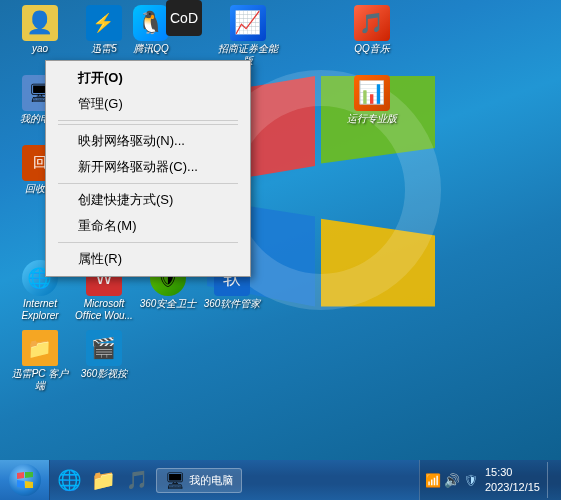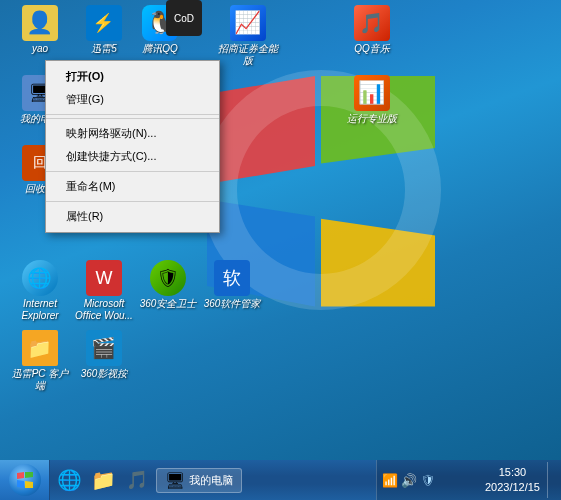--- a/index.html
+++ b/index.html
@@ -60,24 +60,24 @@
     }
 
     
     #context-menu {
       position: absolute;
       top: 60px;
       left: 45px;
       background: #f0f0f0;
       border: 1px solid #999;
       box-shadow: 3px 3px 8px rgba(0,0,0,0.4);
-      width: 175px;
-      padding: 4px 0;
+      width: 206px;
+      padding: 4px 12px;
       z-index: 100;
-      font-size: 11px;
+      font-size: 13px;
     }
 
     .menu-item {
       padding: 4px 20px;
       color: #000;
       cursor: pointer;
       white-space: nowrap;
     }
 
     .menu-separator {
@@ -150,24 +150,23 @@
 
     .tray-icon {
       font-size: 13px;
       color: white;
     }
 
     
     .clock {
       font-size: 11px;
       color: white;
-      text-align: center;
+      text-align: left;
       line-height: 1.4;
       padding: 0 4px;
-      margin-left: 43px;
     }
 
     
     .win7-flag {
       position: absolute;
       right: 120px;
       top: 70px;
       width: 240px;
       height: 240px;
     }
@@ -207,27 +206,27 @@
     <div class="icon-item" style="left:8px; top:5px;">
       <div class="icon-img ic-yao">👤</div>
       <span class="icon-label">yao</span>
     </div>
 
     <div class="icon-item" style="left:72px; top:5px;">
       <div class="icon-img" style="background:#0077cc;border-radius:4px;font-size:18px;">⚡</div>
       <span class="icon-label">迅雷5</span>
     </div>
 
-    <div class="icon-item" style="left:128px; top:5px;align-items:center;">
+    <div class="icon-item" style="left:119px; top:5px;align-items:center;">
       <div class="icon-img ic-qq">🐧</div>
       <span class="icon-label">腾讯QQ</span>
     </div>
 
     <div class="icon-item" style="left:152px; top:0px;">
-      <div class="icon-img ic-cod" style="font-size:10px;color:white;text-align:center;padding:2px;">CoD</div>
+      <div class="icon-img ic-cod" style="font-size:14px;color:white;text-align:center;padding:2px;">CoD</div>
     </div>
 
     <div class="icon-item" style="left:216px; top:5px;">
       <div class="icon-img ic-recruit">📈</div>
       <span class="icon-label">招商证券全能版</span>
     </div>
 
     <div class="icon-item" style="left:340px; top:5px;">
       <div class="icon-img" style="background:linear-gradient(135deg,#ff6644,#cc2200);border-radius:4px;font-size:20px;">🎵</div>
       <span class="icon-label">QQ音乐</span>
@@ -282,22 +281,23 @@
       <span class="icon-label">360影视按</span>
     </div>
   </div>
 
   <div id="context-menu">
     <div class="menu-item" style="font-weight:bold;">打开(O)</div>
     <div class="menu-item">管理(G)</div>
     <div class="menu-separator"></div>
     <div class="menu-separator"></div>
     <div class="menu-item">映射网络驱动(N)...</div>
-    <div class="menu-item">创建快捷方式(C)...</div>
+    <div class="menu-item">新开网络驱动器(C)...</div>
     <div class="menu-separator"></div>
+    <div class="menu-item">创建快捷方式(S)</div>
     <div class="menu-item">重命名(M)</div>
     <div class="menu-separator"></div>
     <div class="menu-item">属性(R)</div>
   </div>
 
   <div style="position:absolute;top:462px;right:148px;background:linear-gradient(to bottom,#3a7dc8,#2060a8);border:1px solid #1a4a80;border-radius:3px;padding:1px 5px;display:flex;align-items:center;gap:3px;font-size:11px;color:white;z-index:150;">
     <span>中</span>
     <span style="color:rgba(255,255,255,0.5);">·</span>
     <span style="font-size:12px;">🔤</span>
     <span style="font-size:12px;">⚙</span>

